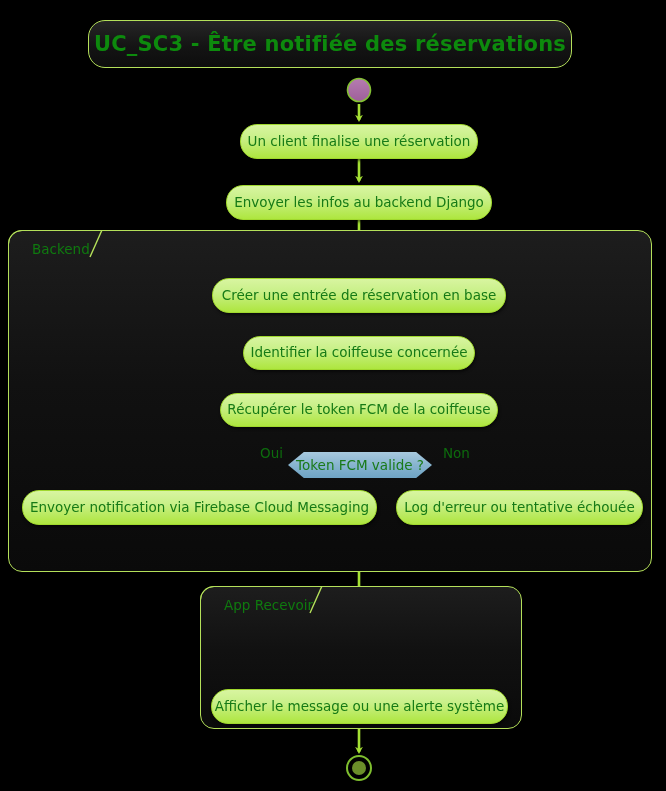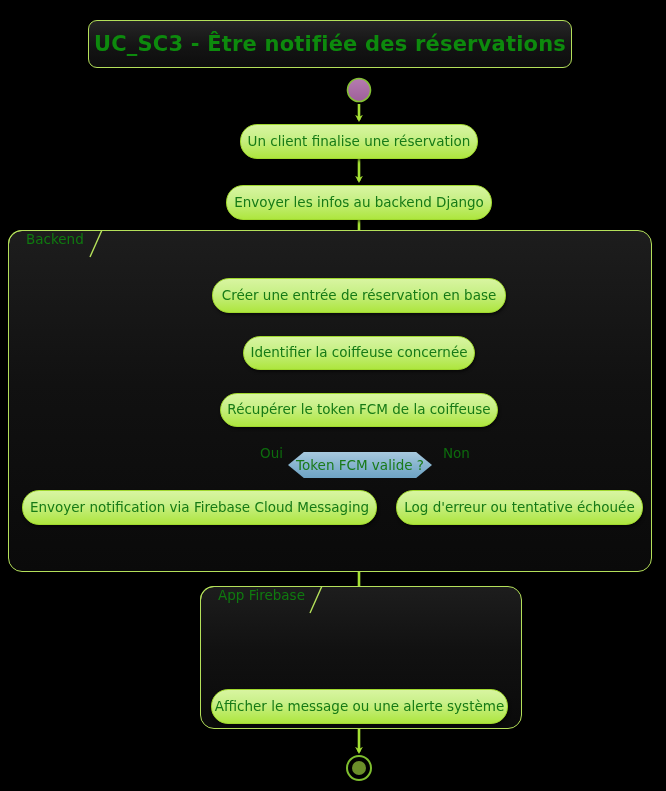--- a/index.html
+++ b/index.html
@@ -29,21 +29,21 @@
 
   
   .title-box {
     position: absolute;
     left: 88px;
     top: 20px;
     width: 484px;
     height: 48px;
     box-sizing: border-box;
     border: 1.4px solid #b4e05a;
-    border-radius: 9px;
+    border-radius: 17px;
     background: linear-gradient(180deg, #262626 0%, #141414 55%, #0d0d0d 100%);
     display: flex;
     align-items: center;
     justify-content: center;
   }
   .title-text {
     color: #0d8a0d;
     font-size: 21px;
     font-weight: bold;
     letter-spacing: 0.2px;
@@ -63,22 +63,22 @@
     left: -1px;
     top: -1px;
     height: 27px;
     box-sizing: border-box;
     border: 1.4px solid #b4e05a;
     border-top-left-radius: 14px;
     border-bottom: none;
     border-right: none;
     background: transparent;
     display: flex;
-    align-items: flex-start;
-    padding-left: 17px;
+    align-items: flex-end;
+    padding-left: 23px;
   }
   .partition-tab-label {
     color: #0f7a0f;
     font-size: 13.5px;
     white-space: nowrap;
   }
   .partition-tab-edge {
     position: absolute;
     top: -1px;
     width: 14px;
@@ -194,21 +194,21 @@
     <div class="partition-tab" style="width:82px;">
       <span class="partition-tab-label">Backend</span>
     </div>
     <svg class="partition-tab-edge" style="left:80px;" viewBox="0 0 14 28" xmlns="http://www.w3.org/2000/svg">
       <path d="M1,0 L13,0 L1,27" fill="none" stroke="#b4e05a" stroke-width="1.4"></path>
     </svg>
   </div>
 
   <div class="partition" style="left:200px; top:586px; width:322px; height:143px;">
     <div class="partition-tab" style="width:110px;">
-      <span class="partition-tab-label">App Firebase</span>
+      <span class="partition-tab-label">App Recevoir</span>
     </div>
     <svg class="partition-tab-edge" style="left:108px;" viewBox="0 0 14 28" xmlns="http://www.w3.org/2000/svg">
       <path d="M1,0 L13,0 L1,27" fill="none" stroke="#b4e05a" stroke-width="1.4"></path>
     </svg>
   </div>
 
   <div class="activity" style="left:240px; top:124px; width:238px; height:35px;">
     <span class="activity-label">Un client finalise une réservation</span>
   </div>
 

